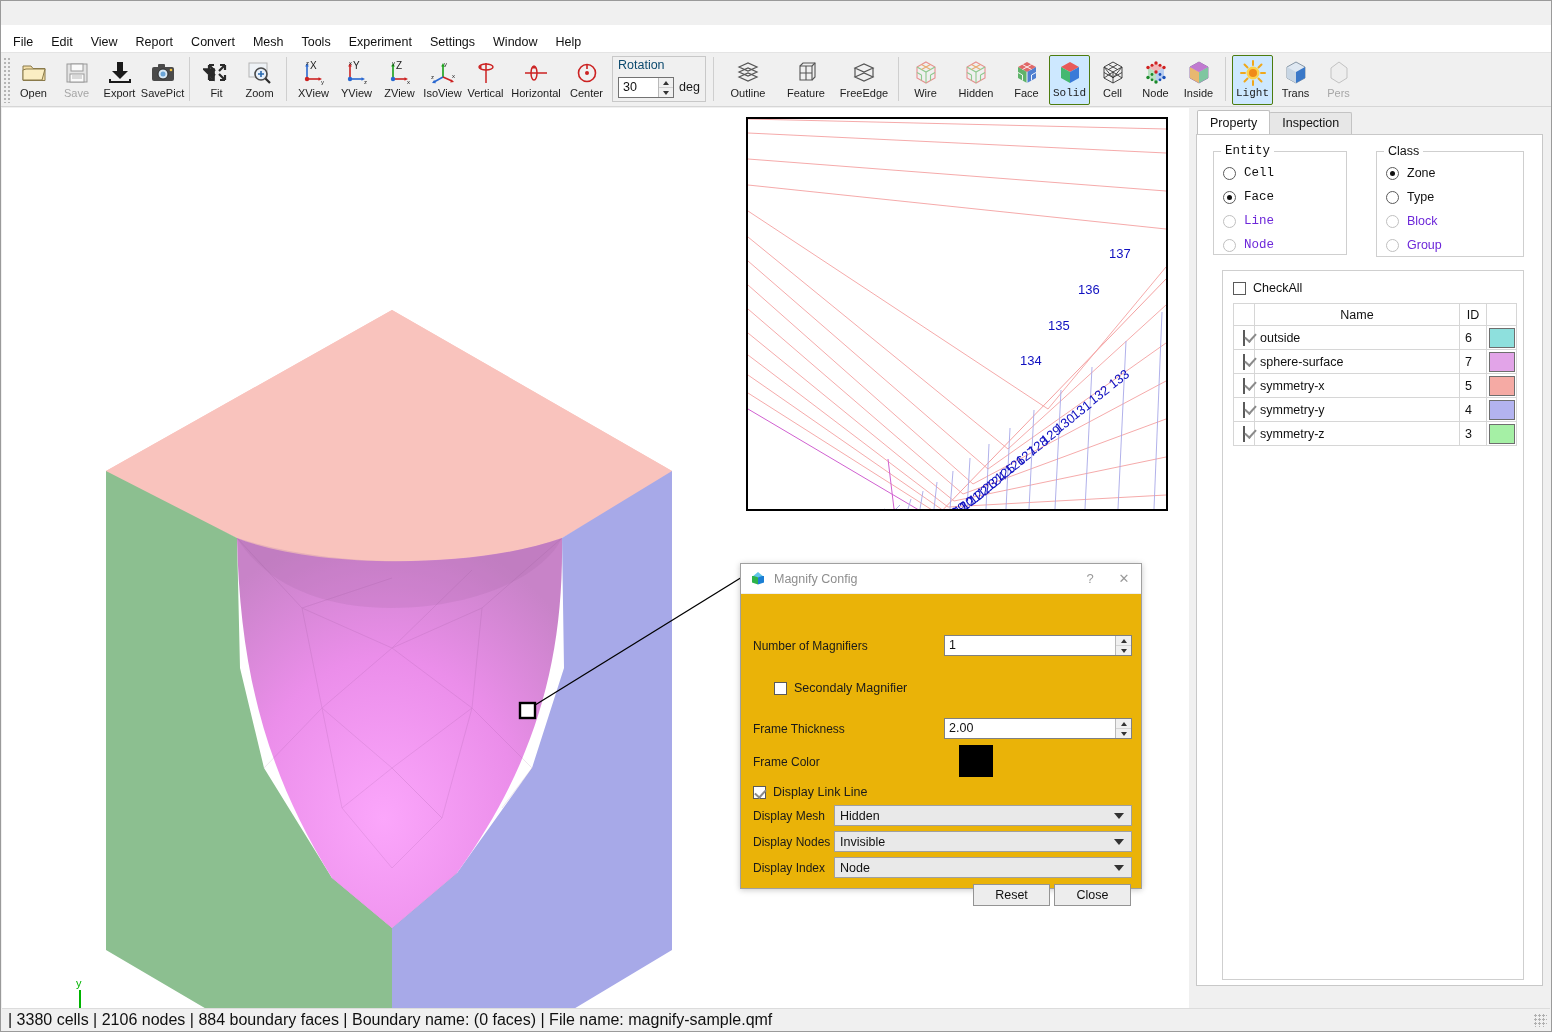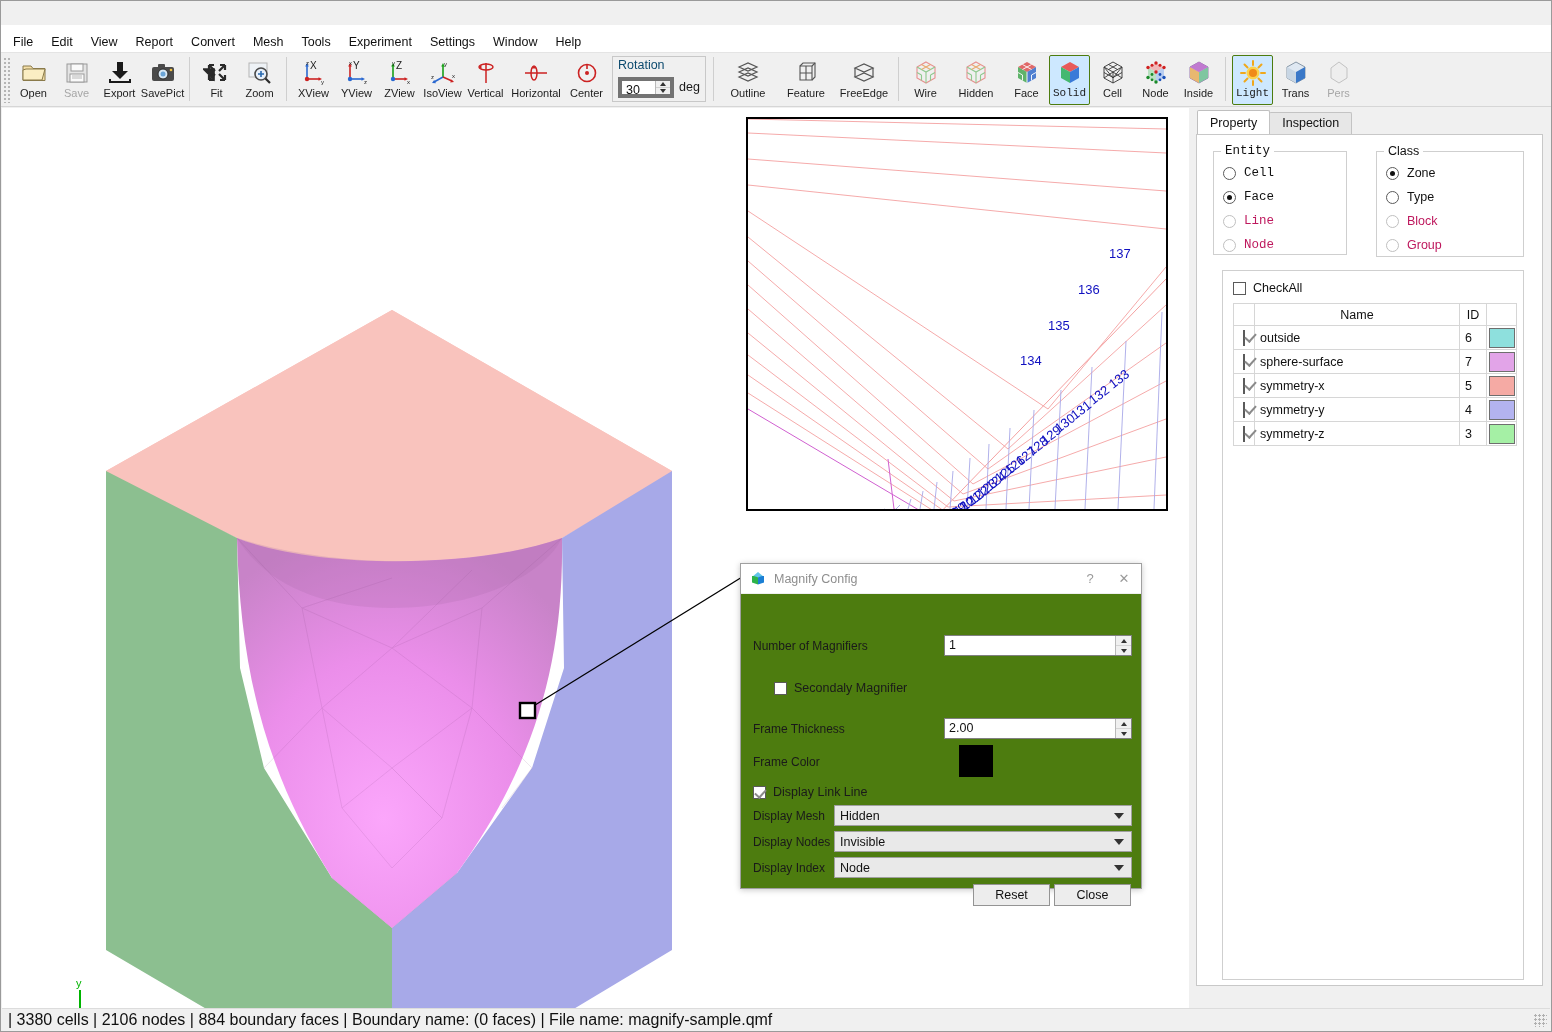--- a/index.html
+++ b/index.html
@@ -85,21 +85,21 @@
   .tsep { width: 1px; height: 44px; margin: 3px 5px 0 5px; background: #cfcfcf; flex: none; }
 
   
   #rotgroup {
     width: 94px; height: 46px; margin-top: 2px; margin-left: 4px; margin-right: 2px;
     border: 1px solid #c8c8c8; background: #f0f0f0; position: relative; flex: none;
   }
   #rotgroup .rlabel { position: absolute; left: 5px; top: 1px; font-size: 12.5px; color: #0c4a6e; }
   #rotspin {
     position: absolute; left: 5px; top: 20px; width: 56px; height: 21px;
-    border: 4px solid #737373; background: #ffffff; display: flex; align-items: stretch;
+    border: 1px solid #737373; background: #ffffff; display: flex; align-items: stretch;
   }
   #rotspin .val { flex: 1; font-size: 12.5px; color: #111; padding: 2px 0 0 4px; }
   #rotspin .arrows {
     width: 15px; border-left: 1px solid #b9b9b9; background: #f0f0f0;
     display: flex; flex-direction: column;
   }
   #rotspin .arrows div { flex: 1; display: flex; align-items: center; justify-content: center; }
   #rotspin .arrows div:first-child { border-bottom: 1px solid #d0d0d0; }
   .spin-up, .spin-dn { width: 0; height: 0; border-left: 3.5px solid transparent; border-right: 3.5px solid transparent; }
   .spin-up { border-bottom: 4px solid #333; }
@@ -153,21 +153,21 @@
   .radio {
     width: 13px; height: 13px; border-radius: 50%; border: 1px solid #5a5a5a;
     background: #fff; position: relative; flex: none; margin-right: 8px;
   }
   .radio.checked::after {
     content: ""; position: absolute; left: 3px; top: 3px; width: 5px; height: 5px;
     border-radius: 50%; background: #111;
   }
   .radio.dis { border-color: #c0c0c0; }
   .radio-row .rl { font-size: 12.5px; color: #111; }
-  .radio-row.dis .rl { color: #be185d; }
+  .radio-row.dis .rl { color: #6d28d9; }
 
   .chk {
     width: 13px; height: 13px; border: 1px solid #5a5a5a; background: #fff;
     position: relative; flex: none; margin-right: 7px;
   }
   .chk.checked::after {
     content: ""; position: absolute; left: 3px; top: 0px; width: 5px; height: 9px;
     border: solid #2a2a2a; border-width: 0 2px 2px 0; transform: rotate(42deg);
   }
   .chk.gray.checked::after { border-color: #8a8a8a; }
@@ -191,21 +191,21 @@
   }
   table.ztable td.cbcell { width: 21px; padding: 0; text-align: center; }
   table.ztable td.idcell { width: 27px; }
   table.ztable td.swcell { width: 30px; padding: 0; }
   table.ztable .sw { width: 26px; height: 20px; border: 1px solid #6e6e6e; margin: 1px auto; }
   table.ztable td.cbcell .chk { margin: 0 auto; }
 
   
   #dialog {
     position: absolute; left: 739px; top: 562px; width: 402px; height: 326px;
-    background: #4d7c0f; border: 1px solid #a0a0a0;
+    background: #eab308; border: 1px solid #a0a0a0;
     box-shadow: 0 1px 6px rgba(0,0,0,.22);
   }
   #dlg-title {
     height: 30px; background: #ffffff; display: flex; align-items: center;
     border-bottom: 1px solid #efefef;
   }
   #dlg-title .dicon { margin-left: 9px; margin-right: 8px; }
   #dlg-title .dt { font-size: 12.5px; color: #8e8e8e; }
   #dlg-title .dbtns { margin-left: auto; display: flex; }
   #dlg-title .dbtn {

